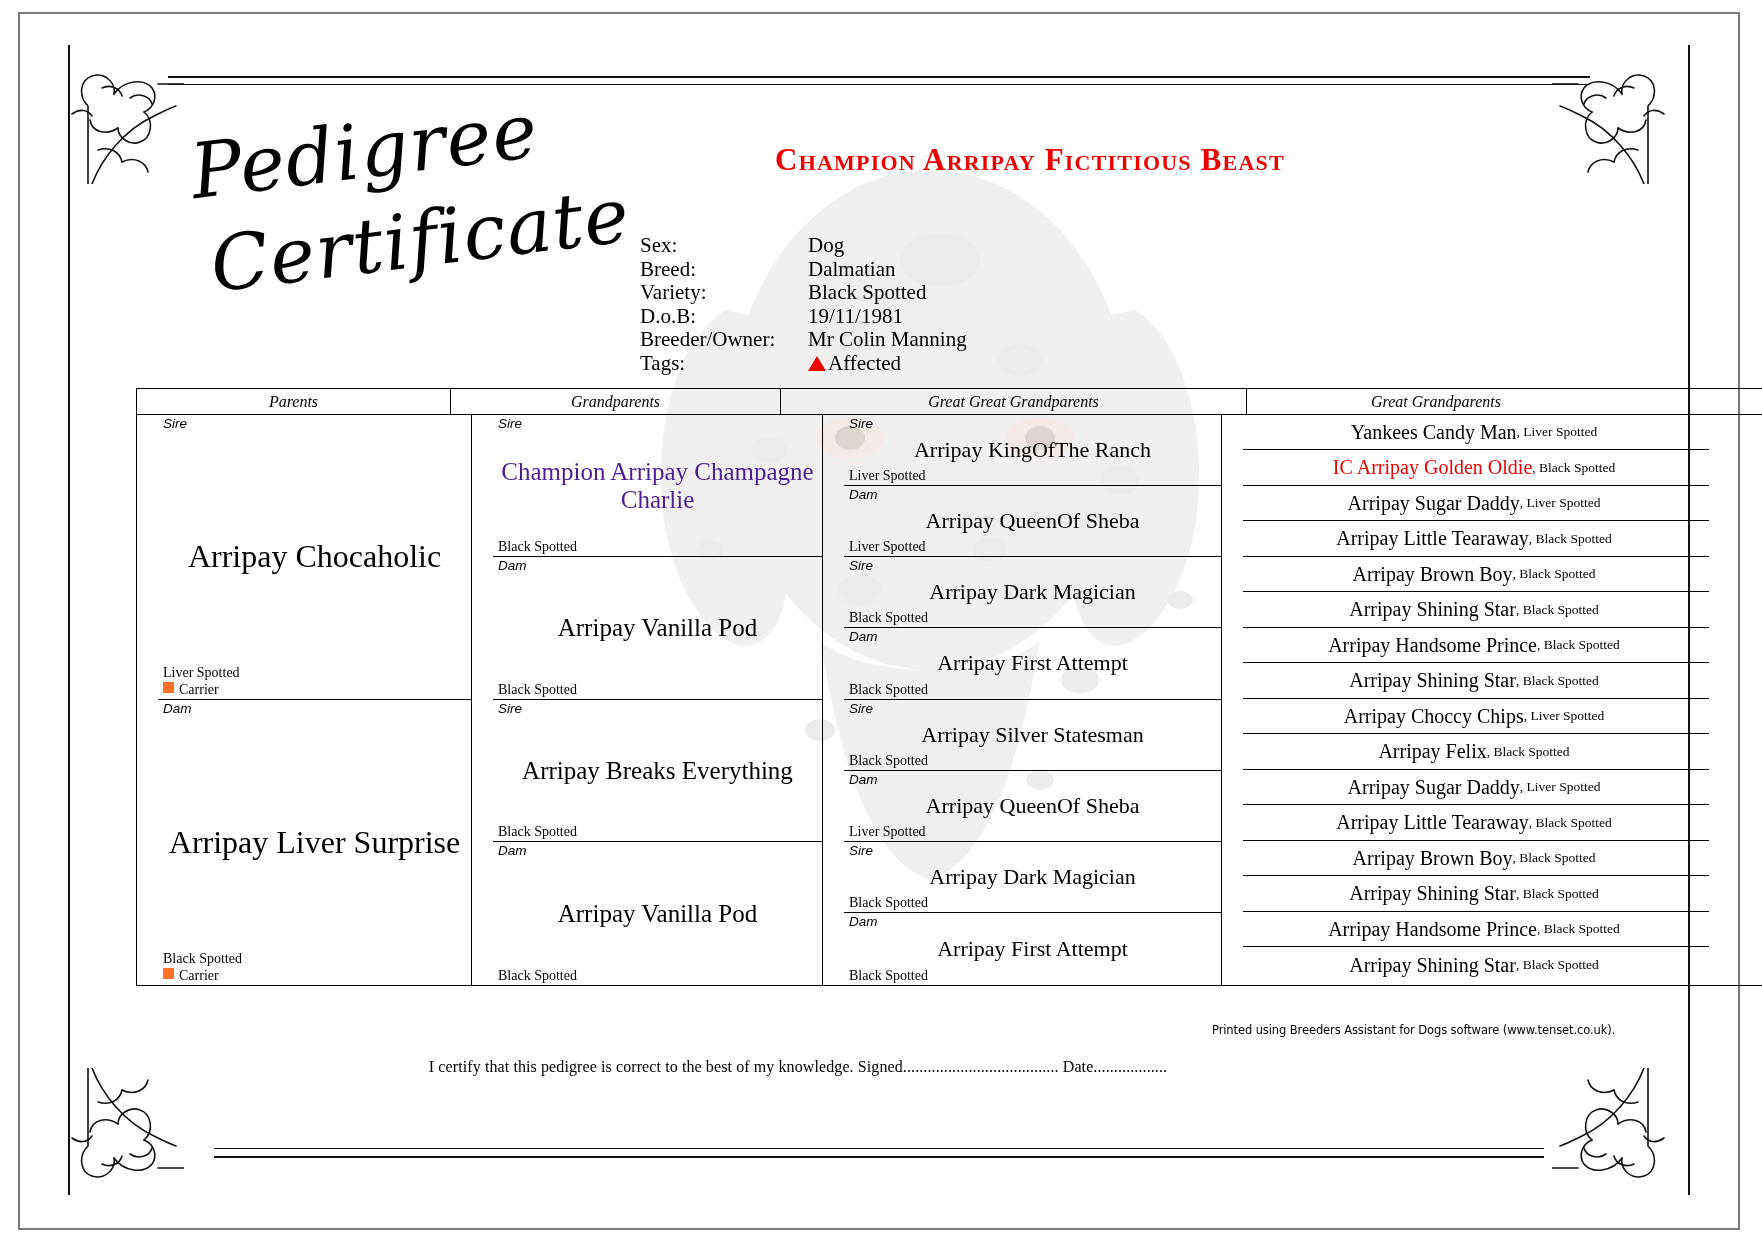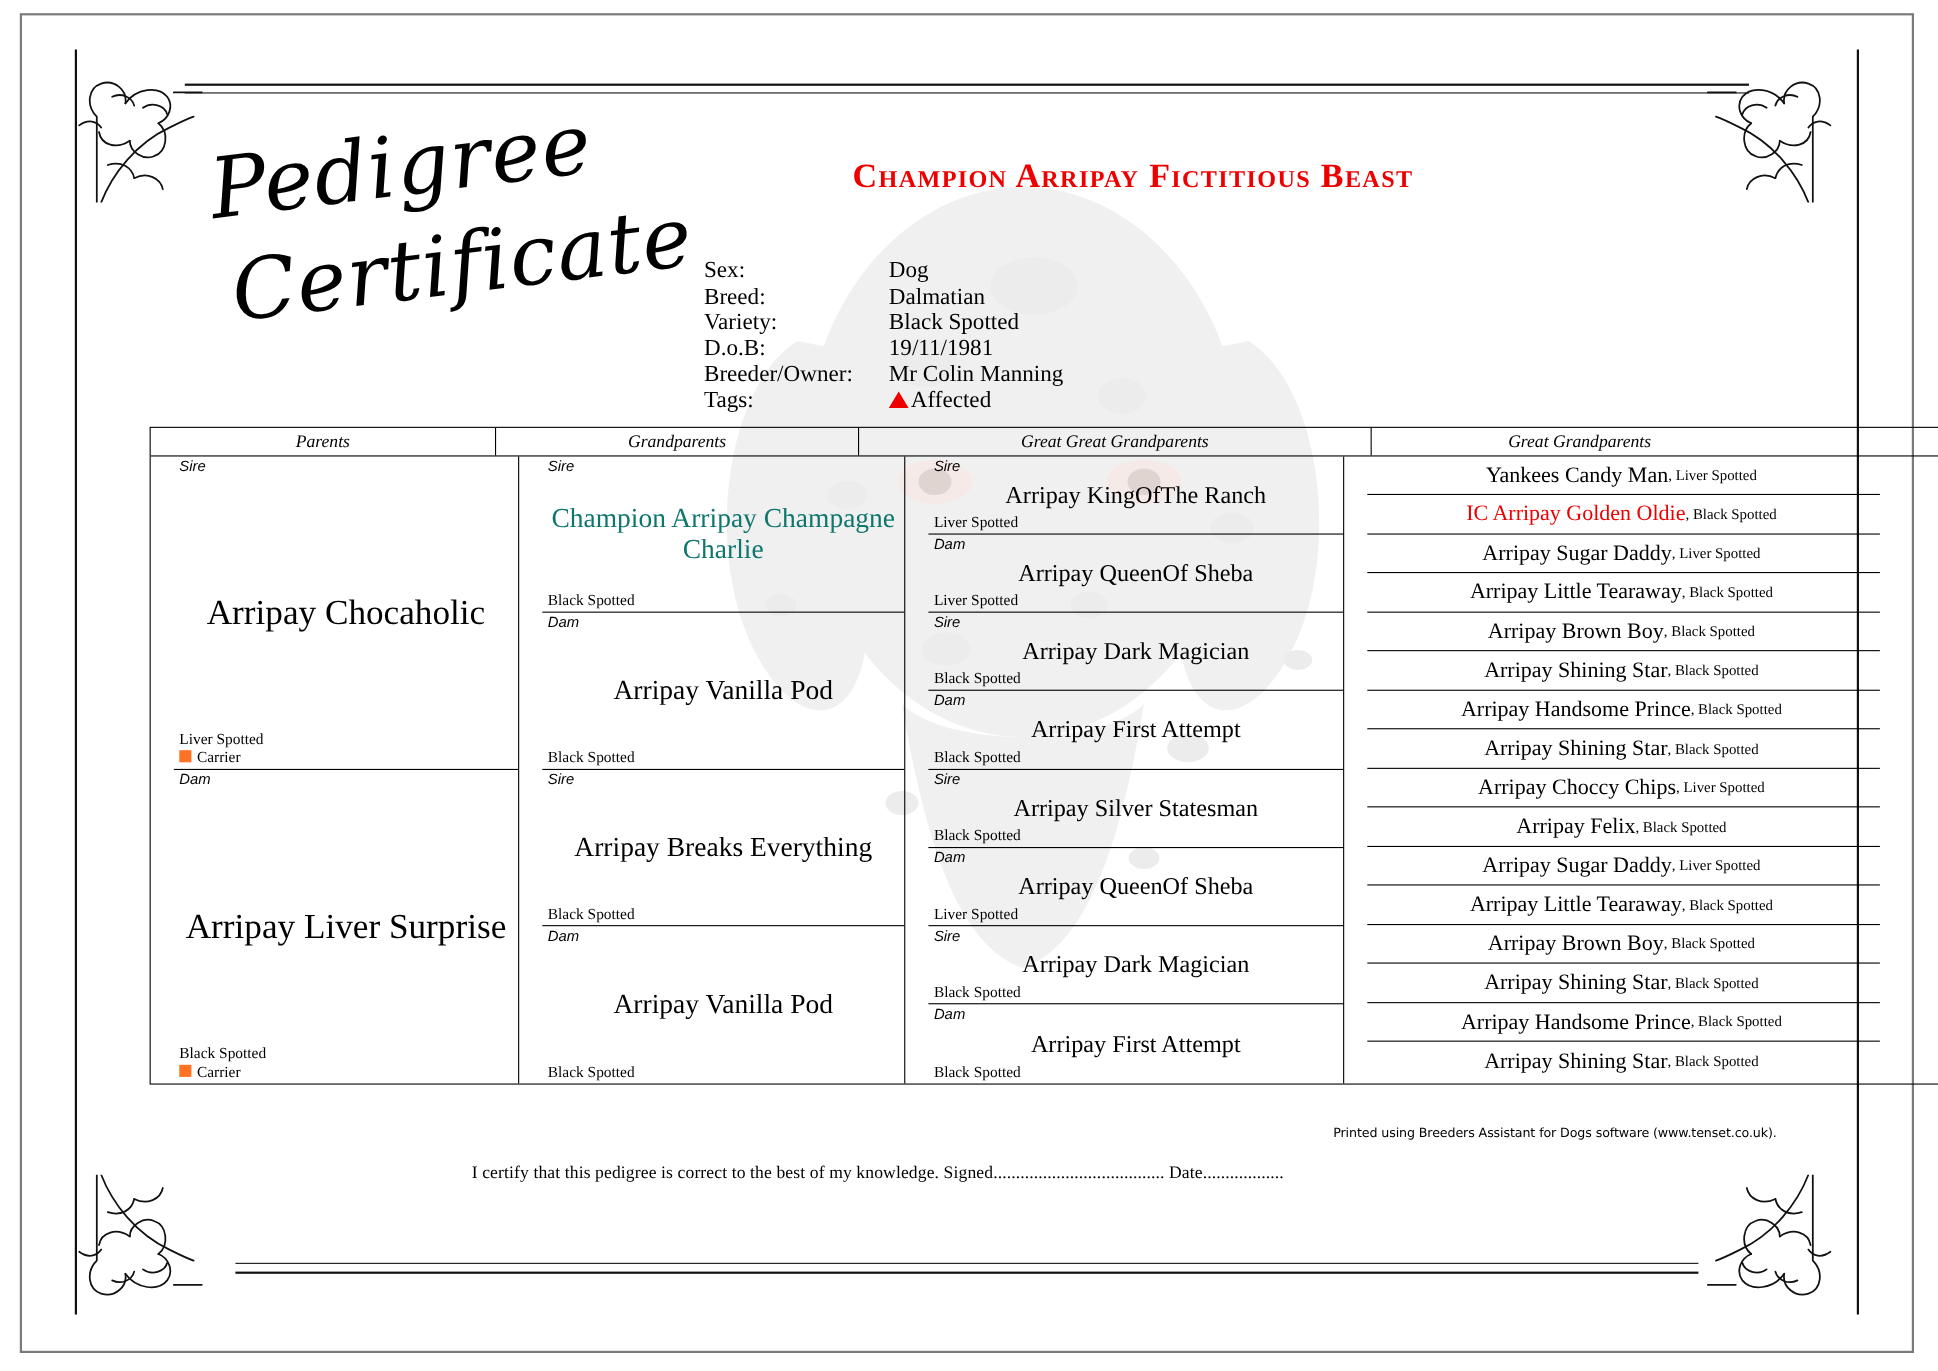--- a/index.html
+++ b/index.html
@@ -207,21 +207,21 @@
     background: #ff7226;
     margin-right: 5px;
   }
   .nm {
     text-align: center;
     line-height: 1.1;
   }
   .nm-p  { font-size: 32px; }
   .nm-gp { font-size: 25px; }
   .nm-ggp{ font-size: 22px; }
-  .nm-red { color: #0f766e; }
+  .nm-red { color: #4c1d95; }
 
   
   .cell-ggg {
     justify-content: center;
     padding-right: 10px;
   }
   .ggg-name { font-size: 20px; white-space: nowrap; }
   .ggg-var  { font-size: 13.5px; white-space: nowrap; }
   .ggg-red  { color: #ee0000; }
 

